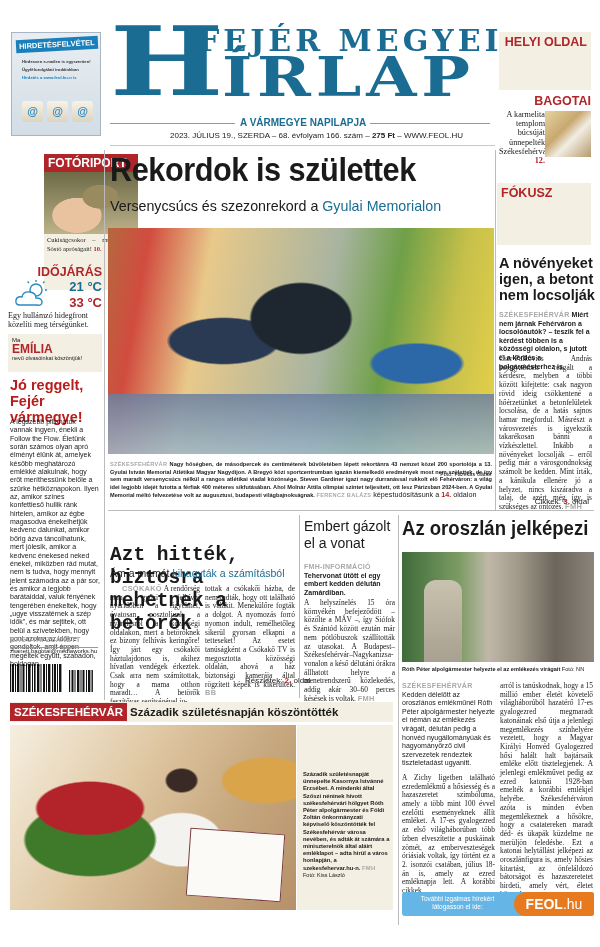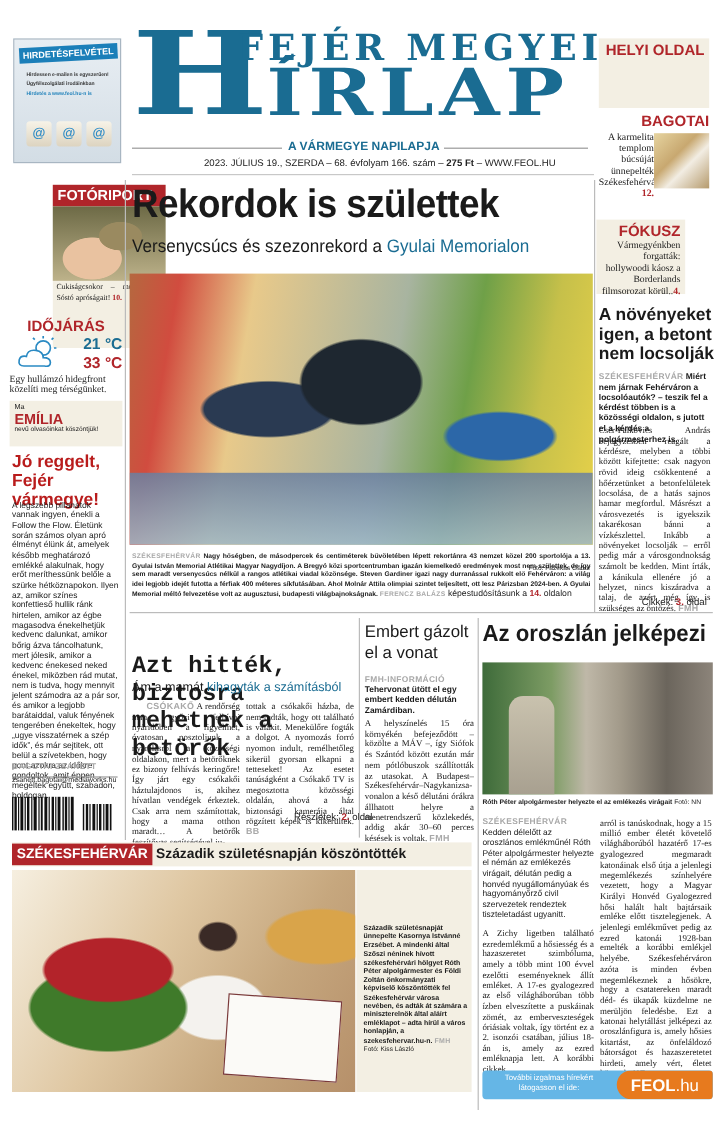--- a/index.html
+++ b/index.html
@@ -24,21 +24,21 @@
   #masthead-rest { left: 222px; top: 50px; font-family: "DejaVu Serif", serif; font-weight: bold; color: #1a6c92; font-size: 54px; line-height: 54px; letter-spacing: 4px; transform: scaleX(1.2); transform-origin: left; }
   #tagline { left: 240px; top: 117px; color: #1a6c92; font-family: "Liberation Sans", sans-serif; font-weight: bold; font-size: 10px; }
   .rule { position: absolute; height: 1px; background: #999; }
   #dateline { left: 170px; top: 131px; font-family: "Liberation Sans", sans-serif; font-size: 8px; color: #222; }
 
   
   #helyi { left: 499px; top: 32px; width: 92px; height: 58px; padding: 3px 4px; text-align: right; }
   .sec-red-title { font-family: "Liberation Sans", sans-serif; font-weight: bold; color: #b0252a; }
   #magazin { left: 499px; top: 94px; width: 92px; height: 50px; }
   #magazin-photo { right: 0; top: 17px; width: 46px; height: 46px; background: linear-gradient(135deg,#e6d4a0,#c8a870 40%,#f2ede3 60%,#b59a6c); }
-  #fokusz { left: 497px; top: 183px; width: 74px; height: 62px; padding: 3px 4px; text-align: right; }
+  #fokusz { left: 497px; top: 183px; width: 94px; height: 62px; padding: 3px 4px; text-align: left; }
 
   
   #fotoriport { left: 8px; top: 154px; width: 94px; height: 136px; margin-left: 36px; }
   #fotoriport-title { background: #b0252a; color: #fff; font-family: "Liberation Sans", sans-serif; font-weight: bold; font-size: 12px; padding: 2px 4px; }
   #fotoriport-photo { width: 94px; height: 62px; background: radial-gradient(ellipse at 60% 40%, #9a8a60 0 22%, transparent 23%), radial-gradient(ellipse at 35% 70%, #e9c2a0 0 28%, transparent 29%), linear-gradient(#6d6a46, #bdb28a); }
   #weather { left: 8px; top: 265px; width: 94px; }
   #nevnap { left: 8px; top: 334px; width: 94px; height: 38px; padding: 3px 4px; }
   #jo-reggelt { left: 10px; top: 377px; width: 94px; font-family: "Liberation Sans", sans-serif; font-weight: bold; color: #b91c1c; font-size: 14.5px; line-height: 16px; }
   #column-text { left: 10px; top: 418px; width: 90px; font-family: "Liberation Sans", sans-serif; font-size: 7px; line-height: 8.35px; }
   #barcode { left: 9px; top: 660px; width: 86px; height: 38px; }
@@ -137,35 +137,32 @@
 <div class="abs" id="magazin">
   <div class="sec-red-title" style="font-size:12.5px;text-align:right">BAGOTAI</div>
   <div class="abs" id="magazin-photo"></div>
   <div style="width:46px;font-size:8.2px;line-height:9.2px;text-align:right;margin-top:2px">
     <span>A karmelita templom búcsúját ünnepelték Székesfehérváron.</span> <b class="red">12.</b>
   </div>
 </div>
 
 <div class="abs boxbg" id="fokusz">
   <div class="sec-red-title" style="font-size:12.5px">FÓKUSZ</div>
-  <div style="font-size:8px;line-height:9.4px">
-    <span>Vármegyénkben forgatták: hollywoodi káosz a Borderlands filmsorozat körül..</span><b class="red">4.</b>
-  </div>
 </div>
 
 <div class="abs boxbg" id="fotoriport">
   <div id="fotoriport-title">FOTÓRIPORT</div>
   <div id="fotoriport-photo"></div>
   <div style="font-size:6.5px;line-height:8.5px;padding:2px 3px;text-align:justify">
     <span>Cukiságcsokor – mutatjuk a Sóstó apróságait!</span> <b class="red">10.</b>
   </div>
 </div>
 
 <div class="abs" id="weather">
-  <div class="sec-red-title" style="font-size:12.5px;text-align:center">IDŐJÁRÁS</div>
+  <div class="sec-red-title" style="font-size:12.5px;text-align:right">IDŐJÁRÁS</div>
   <svg class="abs" style="left:6px;top:14px" width="34" height="30" viewBox="0 0 34 30">
     <circle cx="22" cy="11" r="6" fill="none" stroke="#2a8ac3" stroke-width="1.4"></circle>
     <g stroke="#2a8ac3" stroke-width="1.4">
         <line x1="22" y1="1" x2="22" y2="3"></line>
         <line x1="31" y1="11" x2="33" y2="11"></line>
         <line x1="29" y1="4" x2="30.5" y2="2.5"></line>
         <line x1="15" y1="4" x2="13.5" y2="2.5"></line>
       </g>
     <path d="M6 26 Q1 26 2 21 Q3 17 8 18 Q9 12 16 13 Q22 14 22 19 Q28 19 28 23 Q28 27 23 26 Z" fill="#fff" stroke="#2a8ac3" stroke-width="1.4"></path>
   </svg>

